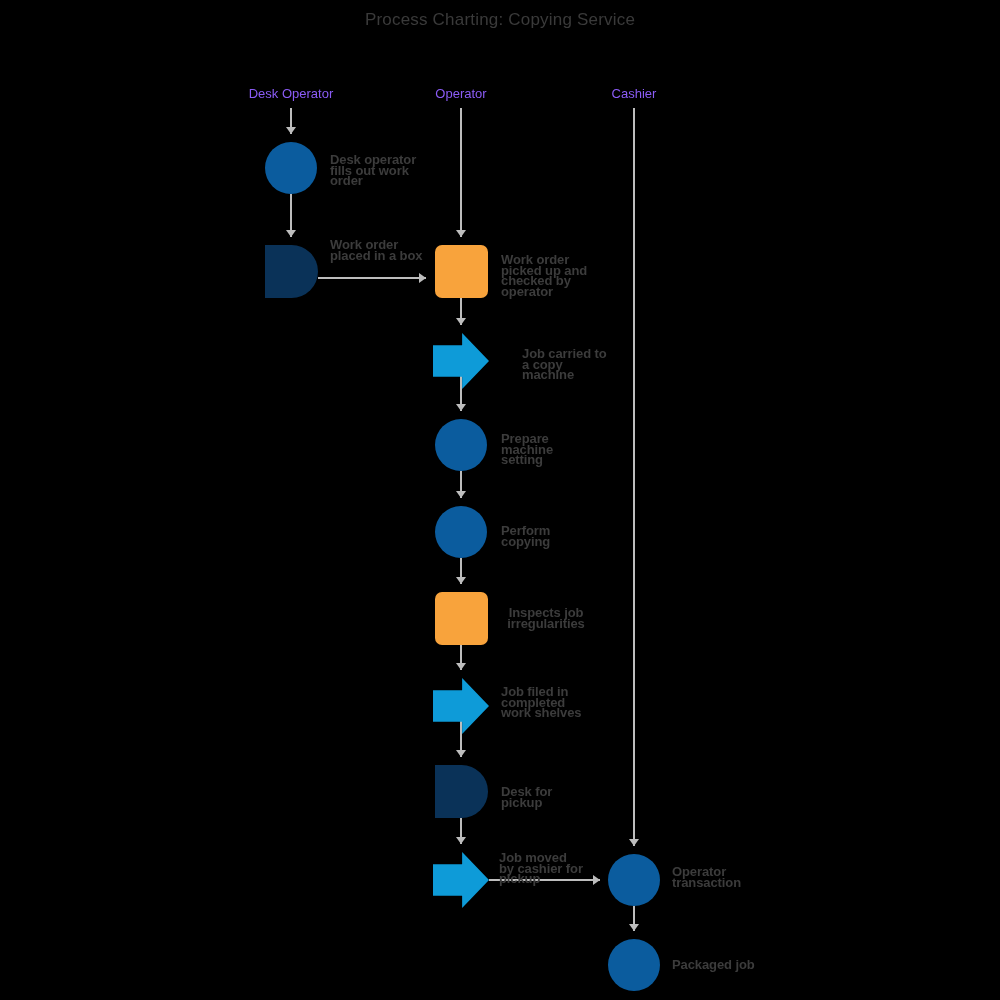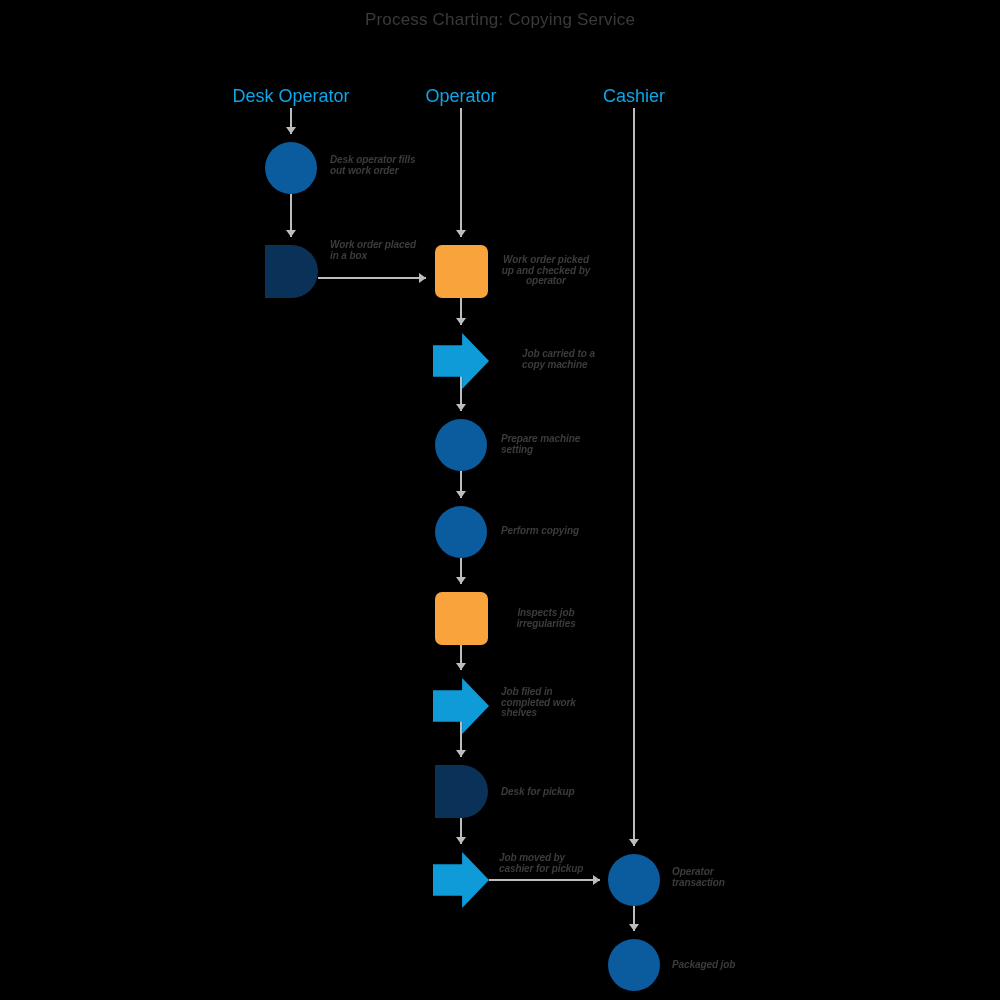--- a/index.html
+++ b/index.html
@@ -31,22 +31,22 @@
     text-align: center;
     font-size: 17px;
     color: #3a3a3a;
     letter-spacing: 0.2px;
     white-space: nowrap;
   }
 
   
   .lane-header {
     position: absolute;
-    font-size: 18px;
-    color: #0ea5e9;
+    font-size: 13px;
+    color: #8b5cf6;
     white-space: nowrap;
     transform: translateX(-50%);
   }
 
   
   .vline {
     position: absolute;
     width: 2px;
     background: #bdbdbd;
   }
@@ -85,26 +85,25 @@
   .shape-dshape {
     border-radius: 0 50% 50% 0 / 0 50% 50% 0;
   }
   .shape-arrow {
     clip-path: polygon(0% 22%, 52% 22%, 52% 0%, 100% 50%, 52% 100%, 52% 78%, 0% 78%);
   }
 
   
   .step-label {
     position: absolute;
-    font-size: 10px;
+    font-size: 13px;
     font-weight: bold;
     color: #3c3c3c;
     line-height: 10.5px;
     letter-spacing: -0.1px;
-    font-style: italic;
   }
 </style>
 </head>
 <body>
 
 <div id="canvas">
 
   <div class="chart-title">Process Charting: Copying Service</div>
 
   <div id="lane-headers">
@@ -152,21 +151,21 @@
       <div class="shape shape-square" style="left: 435px; top: 592px; width: 53px; height: 53px; background: rgb(248, 163, 60);"></div>
       <div class="shape shape-arrow" style="left: 433px; top: 678px; width: 56px; height: 56px; background: rgb(14, 155, 216);"></div>
       <div class="shape shape-dshape" style="left: 435px; top: 765px; width: 53px; height: 53px; background: rgb(10, 50, 88);"></div>
       <div class="shape shape-arrow" style="left: 433px; top: 852px; width: 56px; height: 56px; background: rgb(14, 155, 216);"></div>
       <div class="shape shape-circle" style="left: 608px; top: 854px; width: 52px; height: 52px; background: rgb(11, 92, 158);"></div>
       <div class="shape shape-circle" style="left: 608px; top: 939px; width: 52px; height: 52px; background: rgb(11, 92, 158);"></div>
     </div>
   <div id="label-layer">
       <div class="step-label" style="left: 330px; top: 155px; width: 90px;">Desk operator fills out work order</div>
       <div class="step-label" style="left: 330px; top: 240px; width: 95px;">Work order placed in a box</div>
-      <div class="step-label" style="left: 501px; top: 255px; width: 90px; text-align: center;">Work order picked up and checked by operator</div>
+      <div class="step-label" style="left: 501px; top: 255px; width: 90px;">Work order picked up and checked by operator</div>
       <div class="step-label" style="left: 501px; top: 349px; width: 95px; margin-left: 21px;">Job carried to a copy machine</div>
       <div class="step-label" style="left: 501px; top: 434px; width: 90px;">Prepare machine setting</div>
       <div class="step-label" style="left: 501px; top: 526px; width: 90px;">Perform copying</div>
       <div class="step-label" style="left: 501px; top: 608px; width: 90px; text-align: center;">Inspects job irregularities</div>
       <div class="step-label" style="left: 501px; top: 687px; width: 90px;">Job filed in completed work shelves</div>
       <div class="step-label" style="left: 501px; top: 787px; width: 90px;">Desk for pickup</div>
       <div class="step-label" style="left: 499px; top: 853px; width: 85px;">Job moved by cashier for pickup</div>
       <div class="step-label" style="left: 672px; top: 867px; width: 85px;">Operator transaction</div>
       <div class="step-label" style="left: 672px; top: 960px; width: 85px;">Packaged job</div>
     </div>

